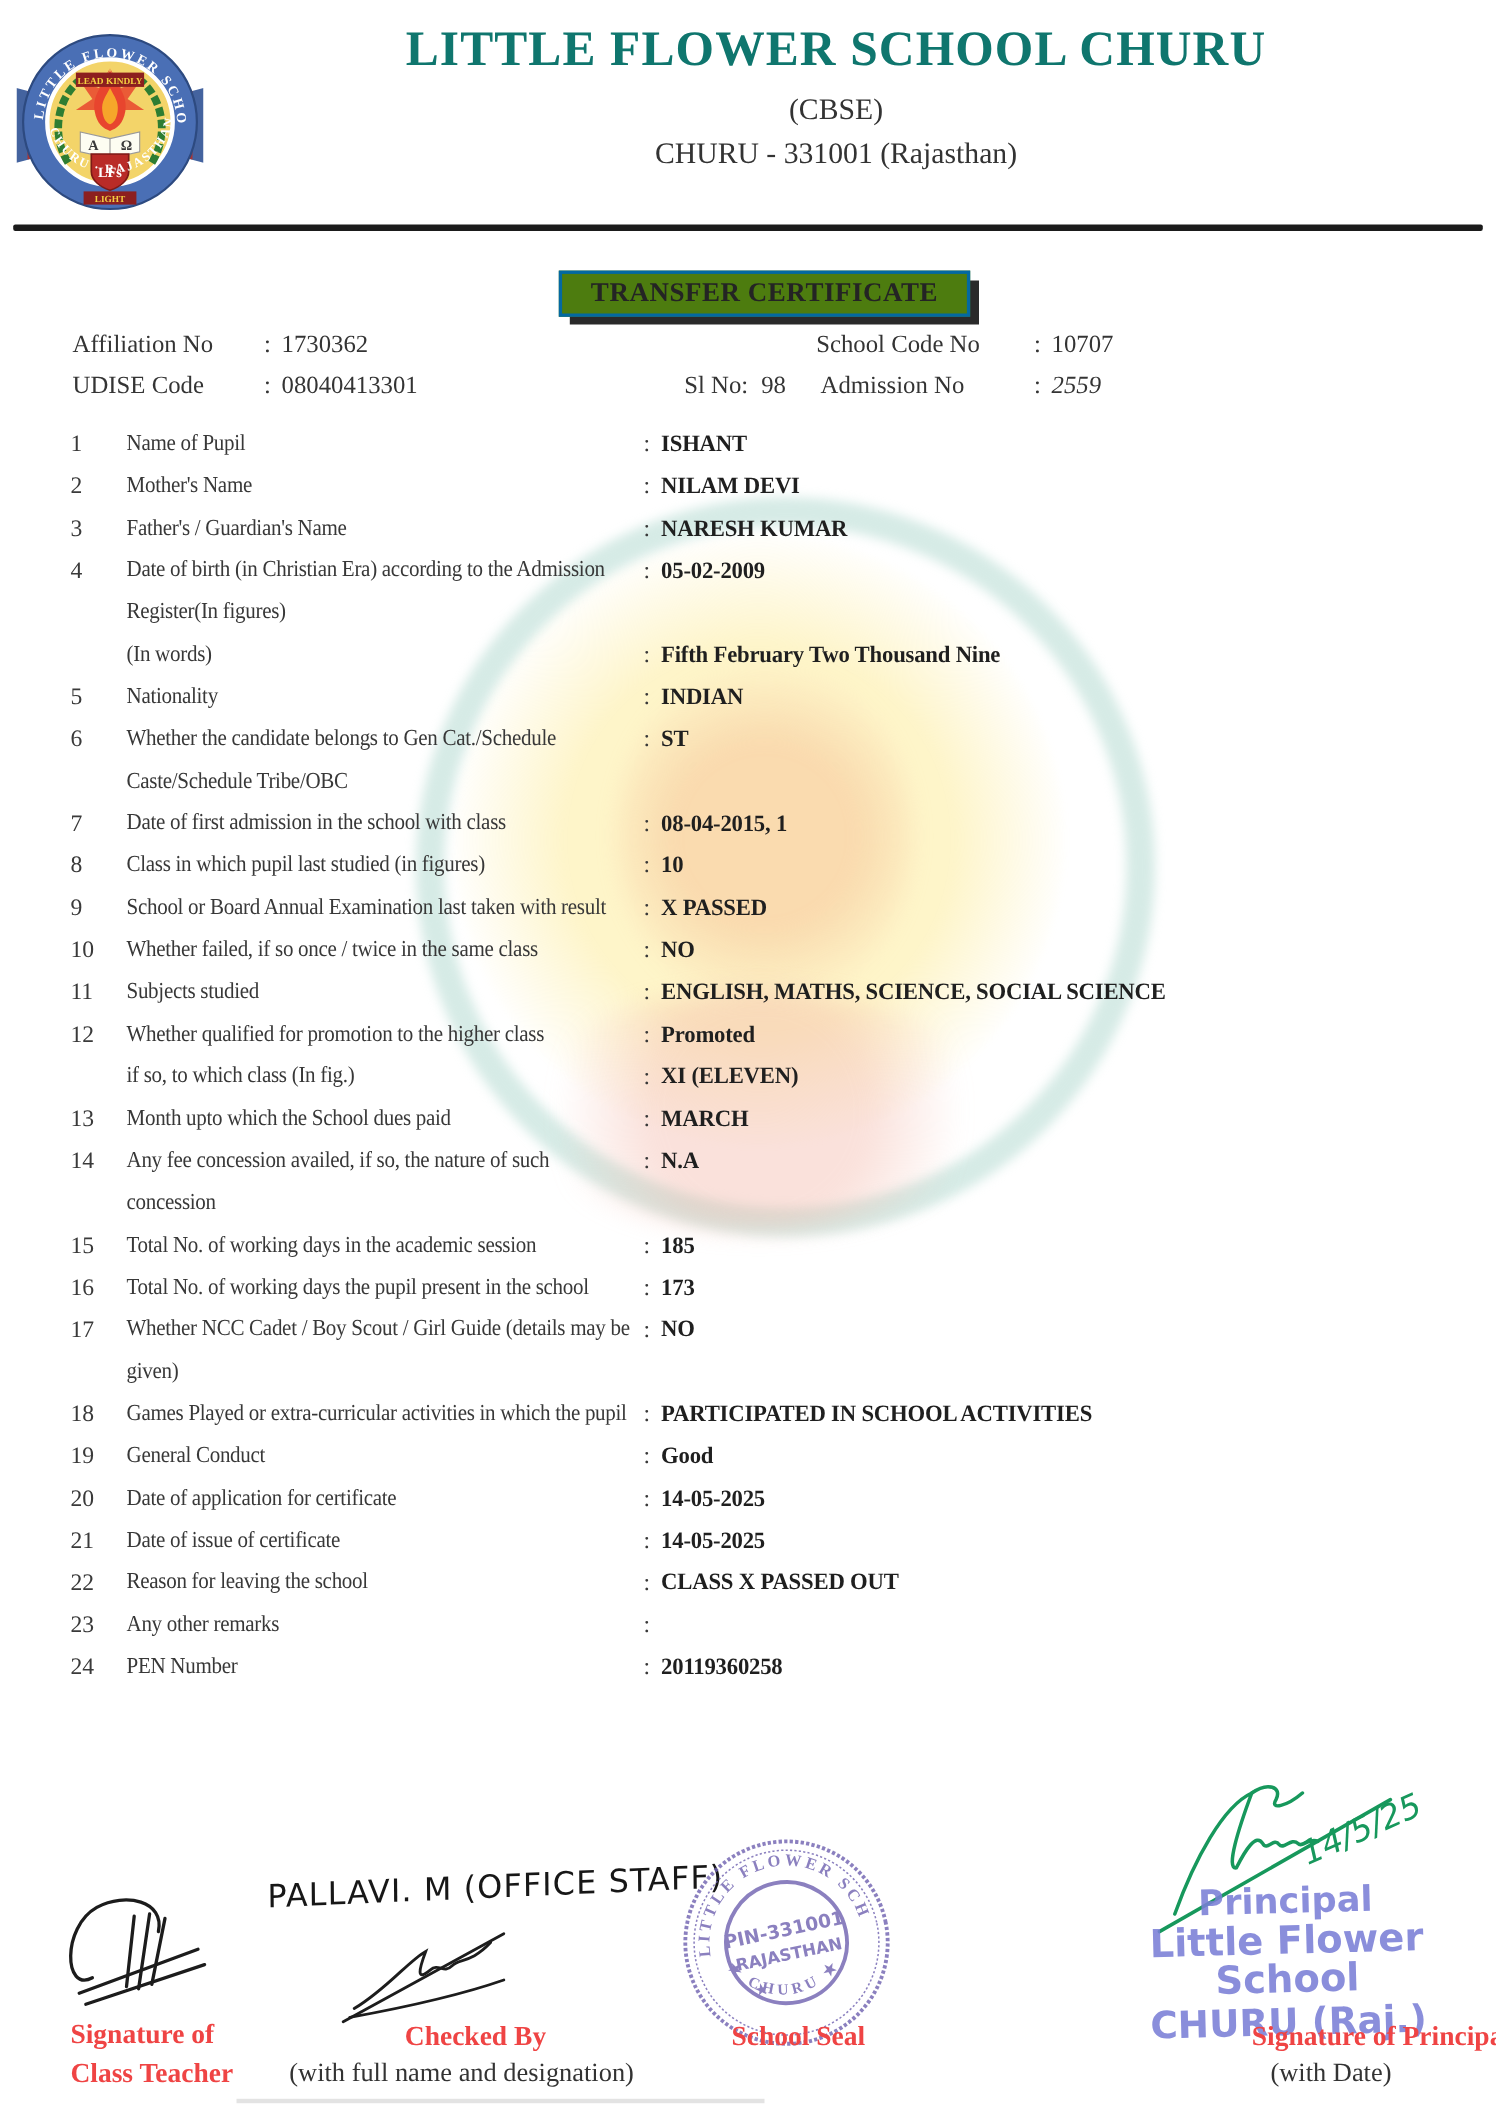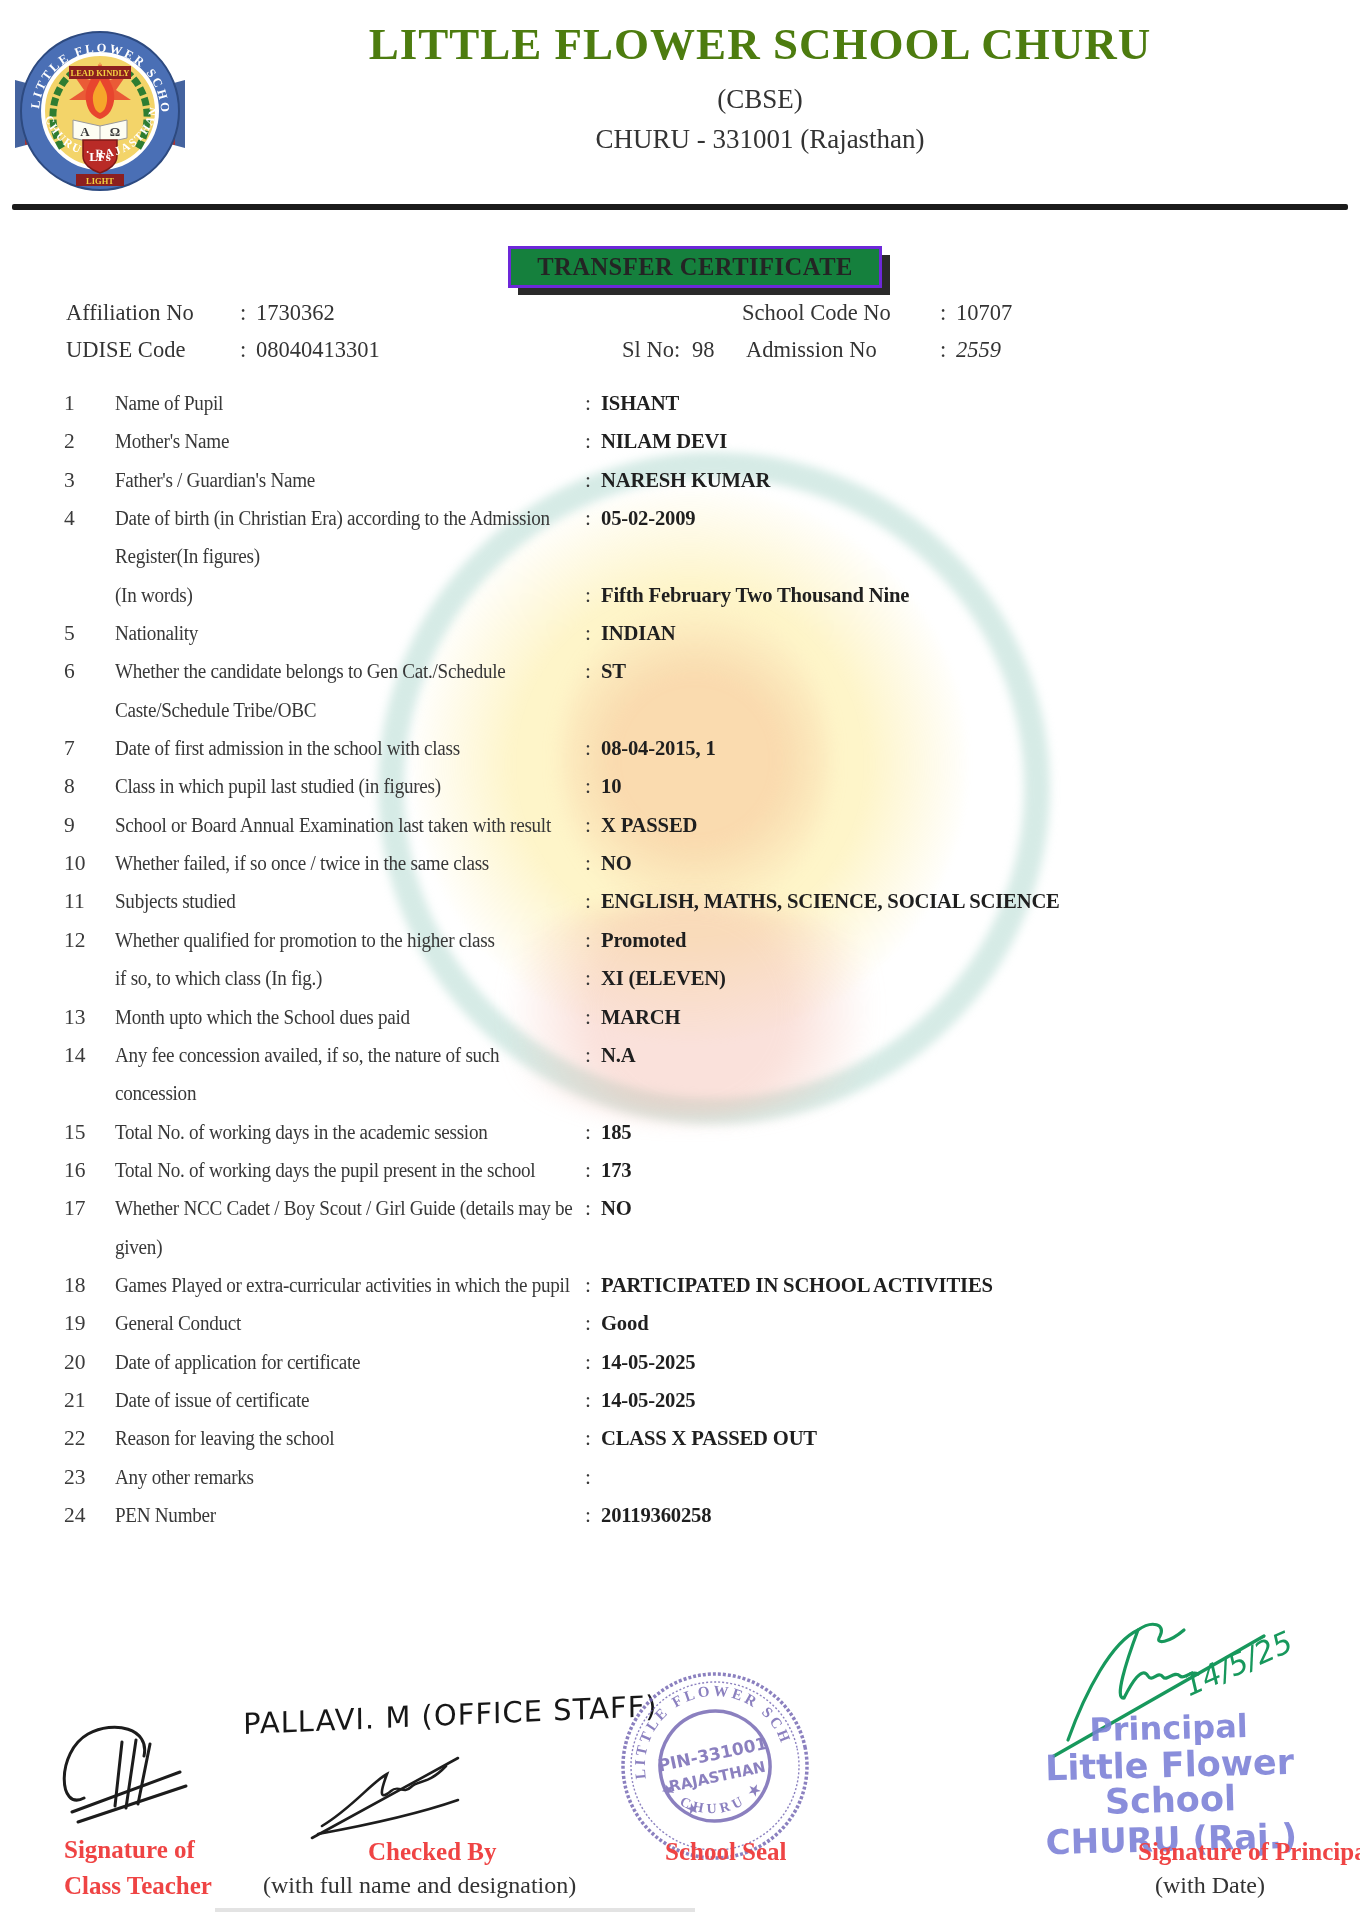--- a/index.html
+++ b/index.html
@@ -9,28 +9,28 @@
   .wm{position:absolute;border-radius:50%;pointer-events:none;}
   .wm-ring{left:378px;top:452px;width:620px;height:620px;border:26px solid rgba(173,216,206,0.50);filter:blur(5px);}
   .wm-fill{left:412px;top:486px;width:556px;height:556px;
            background:radial-gradient(circle,rgba(253,238,166,0.60) 0 45%,rgba(253,238,166,0) 72%);filter:blur(3px);}
   .wm-flame{left:560px;top:600px;width:270px;height:320px;
             background:radial-gradient(circle,rgba(246,197,153,0.55) 0 40%,rgba(246,197,153,0) 75%);filter:blur(9px);}
   .wm-red{left:470px;top:900px;width:440px;height:220px;
           background:radial-gradient(circle,rgba(243,180,165,0.40) 0 40%,rgba(243,180,165,0) 75%);filter:blur(10px);}
   
   .hdr{position:absolute;left:170px;right:10px;text-align:center;}
-  .hdr-name{top:18px;font-size:45px;font-weight:bold;letter-spacing:1px;color:#4d7c0f;}
+  .hdr-name{top:18px;font-size:45px;font-weight:bold;letter-spacing:1px;color:#0f766e;}
   .hdr-board{top:84px;font-size:27px;color:#333;}
   .hdr-addr{top:124px;font-size:27px;color:#333;}
   .hdr-mail{top:162px;font-size:26px;color:#333;}
   .rule{position:absolute;left:12px;right:12px;top:204px;height:6px;background:#1b1b1b;border-radius:2px;}
   
-  .tc-box{position:absolute;left:508px;top:246px;width:368px;height:36px;border:3px solid #6d28d9;
-          background:#15803d;box-shadow:9px 8px 0 -1px #2a2a2a;display:flex;align-items:center;justify-content:center;}
+  .tc-box{position:absolute;left:508px;top:246px;width:368px;height:36px;border:3px solid #0369a1;
+          background:#4d7c0f;box-shadow:9px 8px 0 -1px #2a2a2a;display:flex;align-items:center;justify-content:center;}
   .tc-box span{font-size:24.5px;font-weight:bold;letter-spacing:.5px;color:#242424;}
   
   .meta{position:absolute;font-size:22.5px;color:#343434;white-space:nowrap;}
   
   .rows{position:absolute;left:0;right:0;top:391px;}
   .row-line{position:relative;height:38.35px;}
   .col-num{position:absolute;left:64px;font-size:21.5px;color:#3a3a3a;}
   .col-label{position:absolute;left:115px;font-size:20.8px;color:#383838;white-space:nowrap;
              letter-spacing:-0.3px;transform:scaleX(0.92);transform-origin:0 50%;}
   .col-colon{position:absolute;left:585px;font-size:21.5px;color:#383838;}

